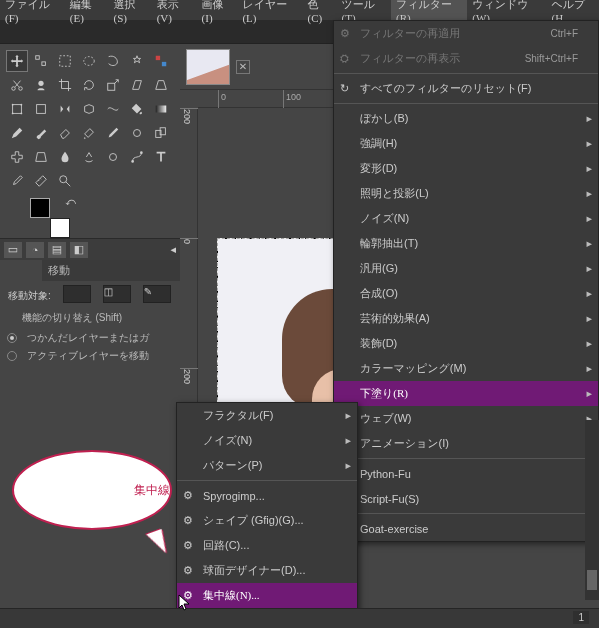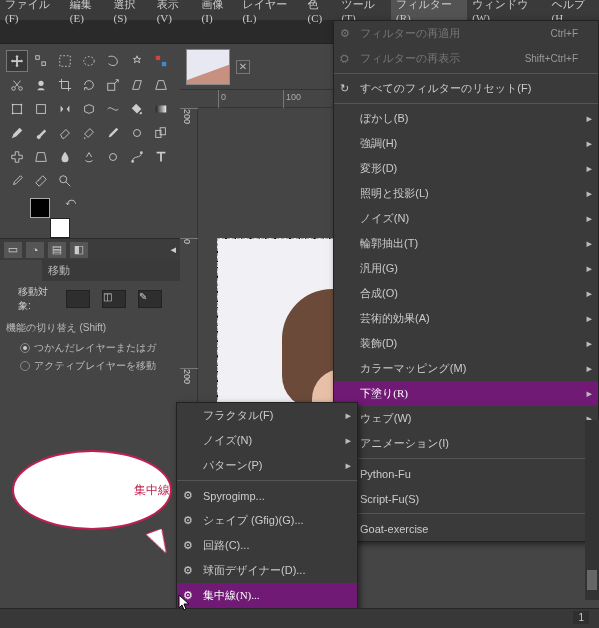--- a/index.html
+++ b/index.html
@@ -34,24 +34,24 @@
 .fgbg .fg { background:#000; top:0; left:0; z-index:2; border:1px solid #aaa;}
 .fgbg .bg { background:#fff; bottom:0; right:0; border:1px solid #222;}
 .fgbg .swap { position:absolute; top:-2px; right:-6px; color:#ccc; font-size:10px;}
 .dockrow {
   height:22px; background:#3c3c3c; display:flex; align-items:center;
   padding:0 4px; justify-content:space-between; border-top:1px solid #2a2a2a;
 }
 .dockrow .tabs { display:flex; gap:4px; }
 .dockrow .tabs span { width:18px; height:16px; background:#555; display:flex; align-items:center;justify-content:center;}
 .section-title { padding:3px 6px; background:#3a3a3a; color:#bbb;margin-left:42px; }
-.optrow { display:flex; align-items:center; gap:12px; padding:4px 18px; font-size:10px;}
+.optrow { display:flex; align-items:flex-end; gap:12px; padding:4px 8px; font-size:10px;}
 .optrow .modebox { width:28px; height:18px; background:#2e2e2e; border:1px solid #222;}
-.optlabel { padding:4px 6px; font-size:10px; color:#bbb;}
-.radio-row { display:flex; align-items:center; gap:4px; padding:2px 20px; font-size:10px; color:#bbb;}
+.optlabel { padding:4px 6px; font-size:10px; color:#bbb;margin-left:16px;}
+.radio-row { display:flex; align-items:center; gap:10px; padding:2px 7px; font-size:10px; color:#bbb;}
 .radio-row .dot {
   width:10px; height:10px; border-radius:50%; border:1px solid #888;
   display:inline-block;
 }
 .radio-row .dot.sel::after{
   content:""; display:block; width:4px; height:4px; border-radius:50%;
   background:#ccc; margin:2px;
 }
 .canvas-area {
   flex:1; background:#454545; position:relative;

